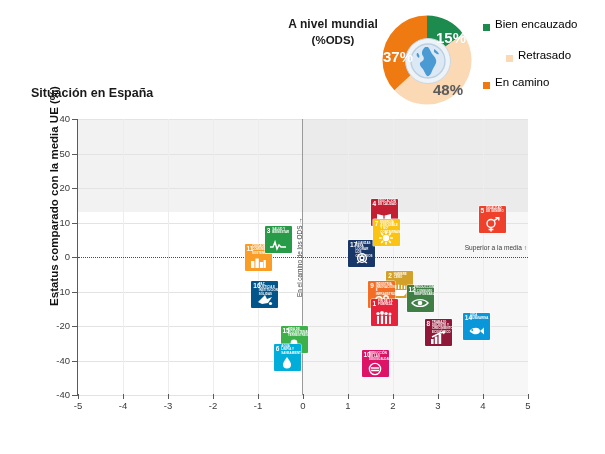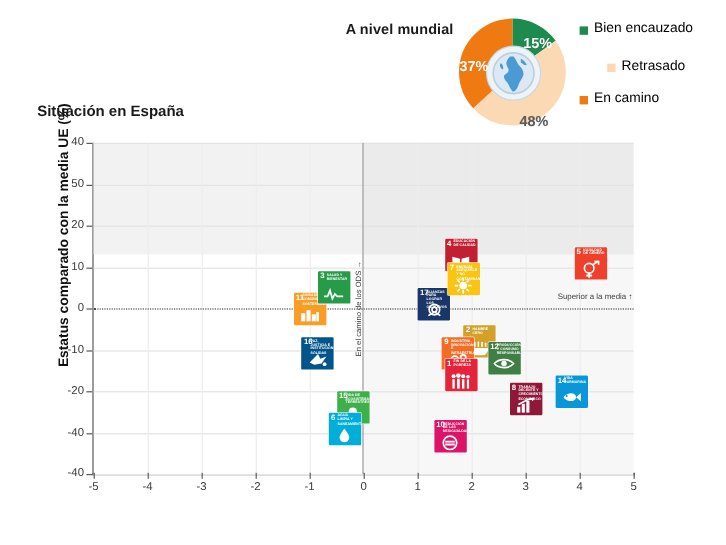--- a/index.html
+++ b/index.html
@@ -18,37 +18,37 @@
     font-size:12px;font-weight:bold;color:#1a1a1a;line-height:15px;
     text-align:center;letter-spacing:.1px;
   }
   #donut-sub{
     position:absolute;left:0px;top:26px;width:110px;
     font-size:11.5px;font-weight:bold;color:#1a1a1a;text-align:center;
   }
   #donut-wrap{position:absolute;left:100px;top:3px;width:98px;height:98px;}
   #donut-svg{position:absolute;left:0;top:0;}
   .slice-label{
-    position:absolute;font-size:12px;font-weight:bold;color:#ffffff;
+    position:absolute;font-size:15px;font-weight:bold;color:#ffffff;
     text-shadow:0 0 1px rgba(0,0,0,.10);
   }
   #label-verde{left:58px;top:18px;}
   #label-peligro{left:5px;top:37px;}
-  #label-retraso{left:55px;top:83px;color:#5b5b5b;}
+  #label-retraso{left:55px;top:70px;color:#5b5b5b;}
 
   
   #globe{
     position:absolute;left:27px;top:27px;width:44px;height:44px;border-radius:50%;
     background:#eef3f8;border:1.6px solid #c9d7e4;overflow:hidden;
   }
   #globe svg{position:absolute;left:0;top:0;}
 
   
   #donut-legend{position:absolute;left:205px;top:4px;width:122px;}
-  .lg-row{position:absolute;display:flex;align-items:center;}
+  .lg-row{position:absolute;display:flex;align-items:flex-end;}
   .lg-sw{width:7px;height:7px;margin-top:3px;margin-right:5px;flex:0 0 auto;}
   .lg-tx{font-size:11.5px;line-height:14px;}
   #lg-bien{top:5px;left:0;width:120px;}
   #lg-retrasado{top:36px;left:0;width:120px;margin-left:23px;}
   #lg-peligro{top:63px;left:0;width:120px;}
 
   
   #scatter-title{
     position:absolute;left:31px;top:86px;font-size:12.5px;font-weight:bold;color:#1a1a1a;
   }
@@ -107,20 +107,21 @@
     display:flex;align-items:center;justify-content:center;color:#fff;
   }
 </style>
 </head>
 <body>
 
 <div class="stage">
 
   <div id="donut-panel">
     <div id="donut-title">A nivel mundial</div>
+    <div id="donut-sub">(%ODS)</div>
 
     <div id="donut-wrap">
       <svg id="donut-svg" width="98" height="98" viewBox="0 0 98 98">
 
         <circle r="32" cx="49" cy="49" fill="transparent" stroke="#1d8a4e" stroke-width="25" stroke-dasharray="30.16 170.9" stroke-dashoffset="0" transform="rotate(-90 49 49)"></circle>
 
         <circle r="32" cx="49" cy="49" fill="transparent" stroke="#fbd9b4" stroke-width="25" stroke-dasharray="96.51 104.55" stroke-dashoffset="-30.16" transform="rotate(-90 49 49)"></circle>
 
         <circle r="32" cx="49" cy="49" fill="transparent" stroke="#ef7a12" stroke-width="25" stroke-dasharray="74.39 126.67" stroke-dashoffset="-126.67" transform="rotate(-90 49 49)"></circle>
       </svg>

